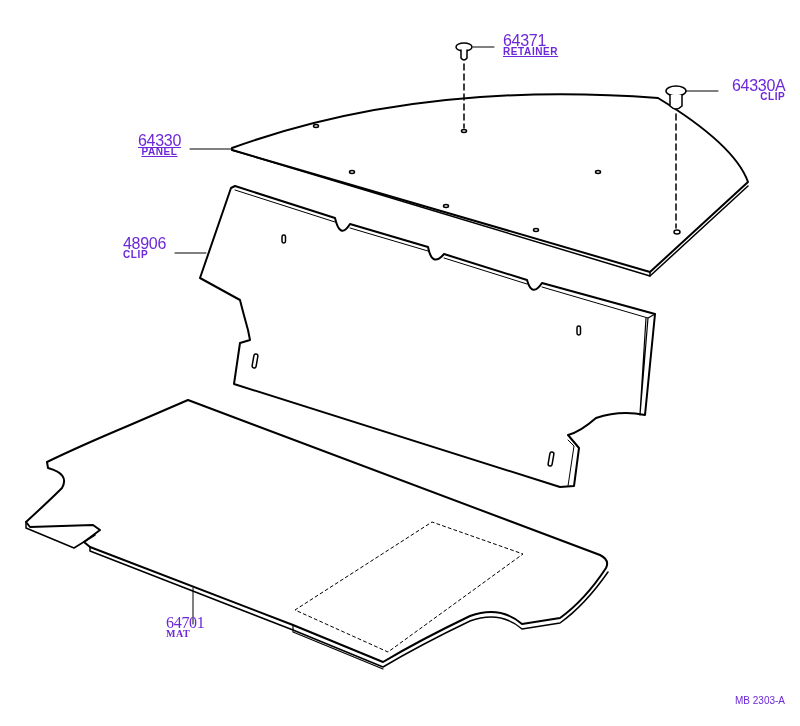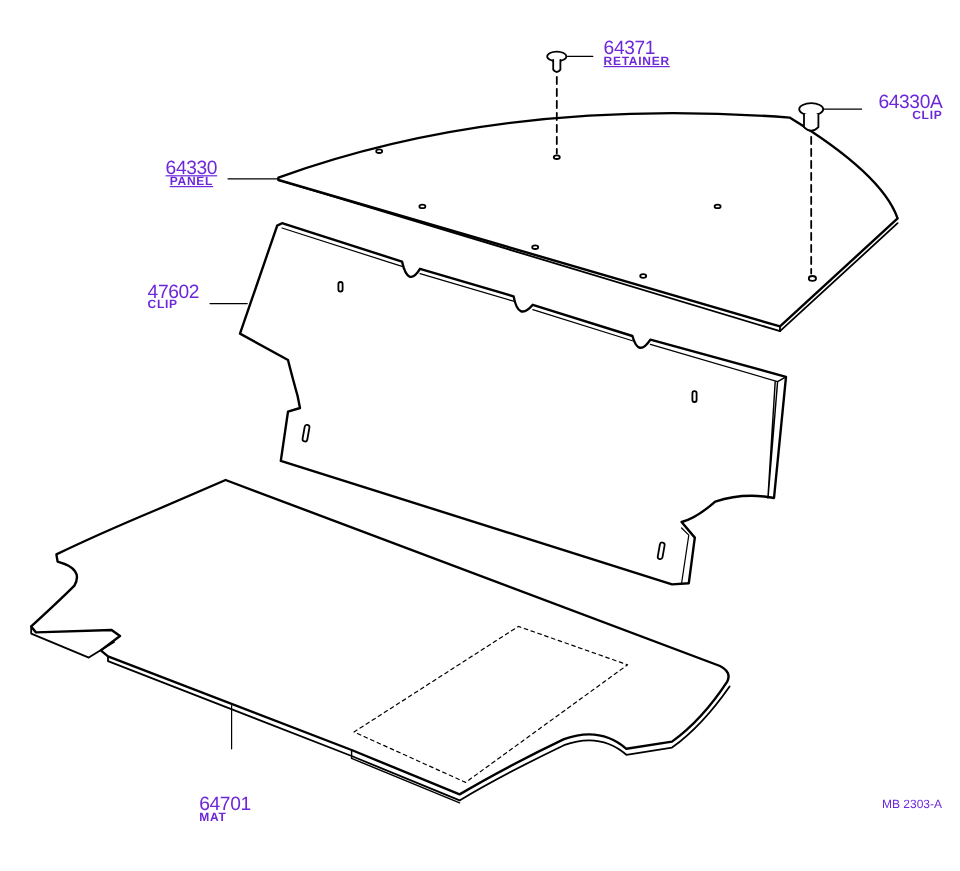--- a/index.html
+++ b/index.html
@@ -89,22 +89,22 @@
   <div class="num">64330A</div>
   <div class="nm" style="margin-top:-2px;text-align:right;">CLIP</div>
 </div>
 
 <div class="lbl" style="left:138px; top:133px;text-decoration:underline;">
   <div class="num">64330</div>
   <div class="nm" style="margin-top:-2px;text-align:center;">PANEL</div>
 </div>
 
 <div class="lbl" style="left:123px; top:236px;">
-  <div class="num">47602</div>
+  <div class="num">48906</div>
   <div class="nm" style="margin-top:-2px;">CLIP</div>
 </div>
 
-<div class="lbl" style="left:166px; top:663px;">
+<div class="lbl" style="left:166px; top:615px;font-family:Liberation Serif, serif;">
   <div class="num">64701</div>
   <div class="nm" style="margin-top:-2px;">MAT</div>
 </div>
 
-<div class="lbl code" style="left:735px; top:666px;">MB 2303-A</div>
+<div class="lbl code" style="left:735px; top:696px;">MB 2303-A</div>
 
 </body></html>

